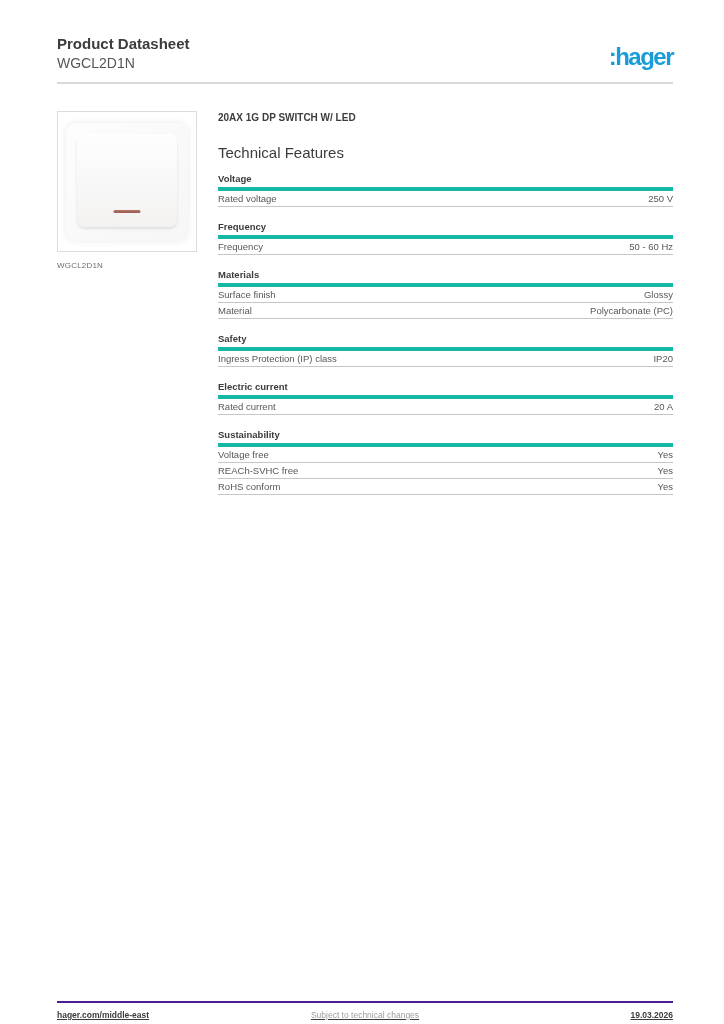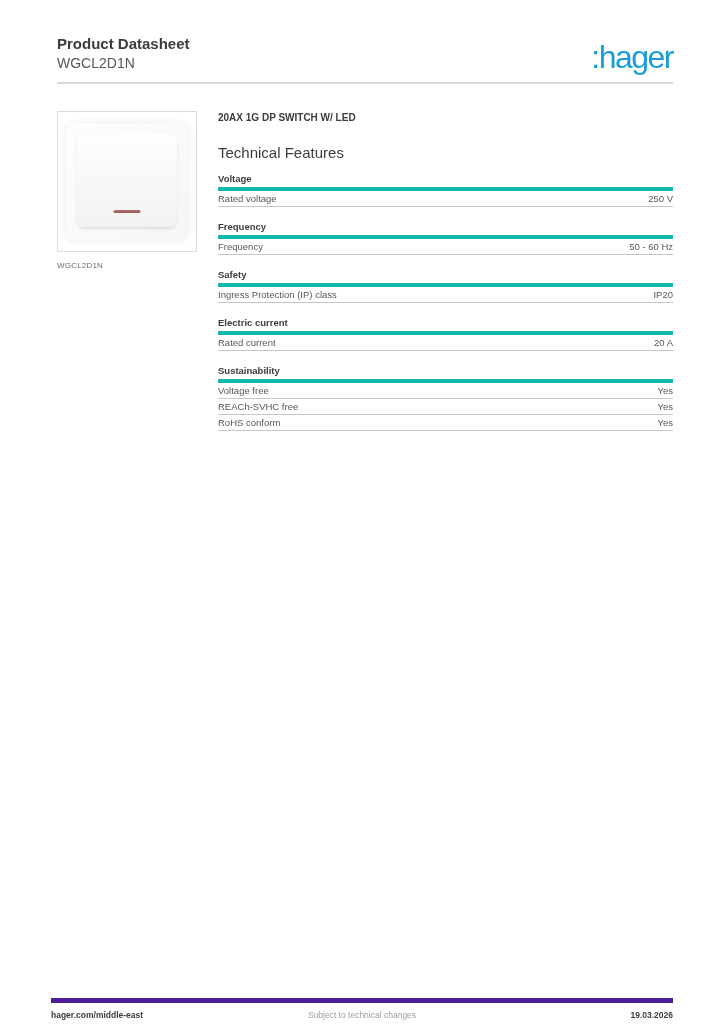--- a/index.html
+++ b/index.html
@@ -11,21 +11,21 @@
     position:relative;
     overflow:hidden;
   }
   .page { padding:1px 51px 0 57px; height:100%; position:relative;margin-top:12px; }
 
   
   .header { display:flex; justify-content:space-between; align-items:flex-end; padding-top:22px; }
   .header-titles .doc-title { font-size:15px; font-weight:bold; color:#3c3c3b; line-height:18px; }
   .header-titles .doc-ref   { font-size:14px; font-weight:400; color:#565655; line-height:16px; margin-top:2px; }
   .logo {
-    font-size:32px; font-weight:normal; color:#1a9cd8;
+    font-size:24px; font-weight:bold; color:#1a9cd8;
     letter-spacing:-1.5px; line-height:24px;
     padding-bottom:2px;
   }
   .header-sep { height:2px; background:#d9d9d9; margin-top:11px; }
 
   
   .content { display:flex; gap:20px; margin-top:27px; }
 
   .left-col { width:141px; flex:0 0 141px; }
   .product-image {
@@ -72,25 +72,26 @@
     display:flex; justify-content:space-between; align-items:flex-start;
     font-size:9.5px; color:#575756; line-height:11px;
     padding:2px 0 2px;
     border-bottom:1px solid #c6c6c6;
   }
   .spec-label { white-space:nowrap; }
   .spec-value { white-space:nowrap; text-align:right; }
 
   
   .footer {
-    position:absolute; left:51px; right:51px; bottom:16px;
-    border-top:5px solid #4c1d95;
+    position:absolute; left:57px; right:51px; bottom:16px;
+    border-top:2px solid #4c1d95;
     padding-top:7px;
     display:grid; grid-template-columns:1fr auto 1fr; align-items:baseline;
     font-size:8.5px;
+    text-decoration:underline;
   }
   .footer-website   { font-weight:bold; color:#3c3c3b; justify-self:start; }
   .footer-disclaimer{ color:#9d9d9c; justify-self:center; }
   .footer-date      { font-weight:bold; color:#3c3c3b; justify-self:end; }
 </style>
 </head>
 <body>
 
 <div class="page">
 
@@ -129,20 +130,31 @@
       </div>
 
       <div class="section">
         <div class="section-title">Frequency</div>
         <div class="spec-row">
           <span class="spec-label">Frequency</span>
           <span class="spec-value">50 - 60 Hz</span>
         </div>
       </div>
 
+      <div class="section">
+        <div class="section-title">Materials</div>
+        <div class="spec-row">
+          <span class="spec-label">Surface finish</span>
+          <span class="spec-value">Glossy</span>
+        </div>
+        <div class="spec-row">
+          <span class="spec-label">Material</span>
+          <span class="spec-value">Polycarbonate (PC)</span>
+        </div>
+      </div>
 
       <div class="section">
         <div class="section-title">Safety</div>
         <div class="spec-row">
           <span class="spec-label">Ingress Protection (IP) class</span>
           <span class="spec-value">IP20</span>
         </div>
       </div>
 
       <div class="section">

